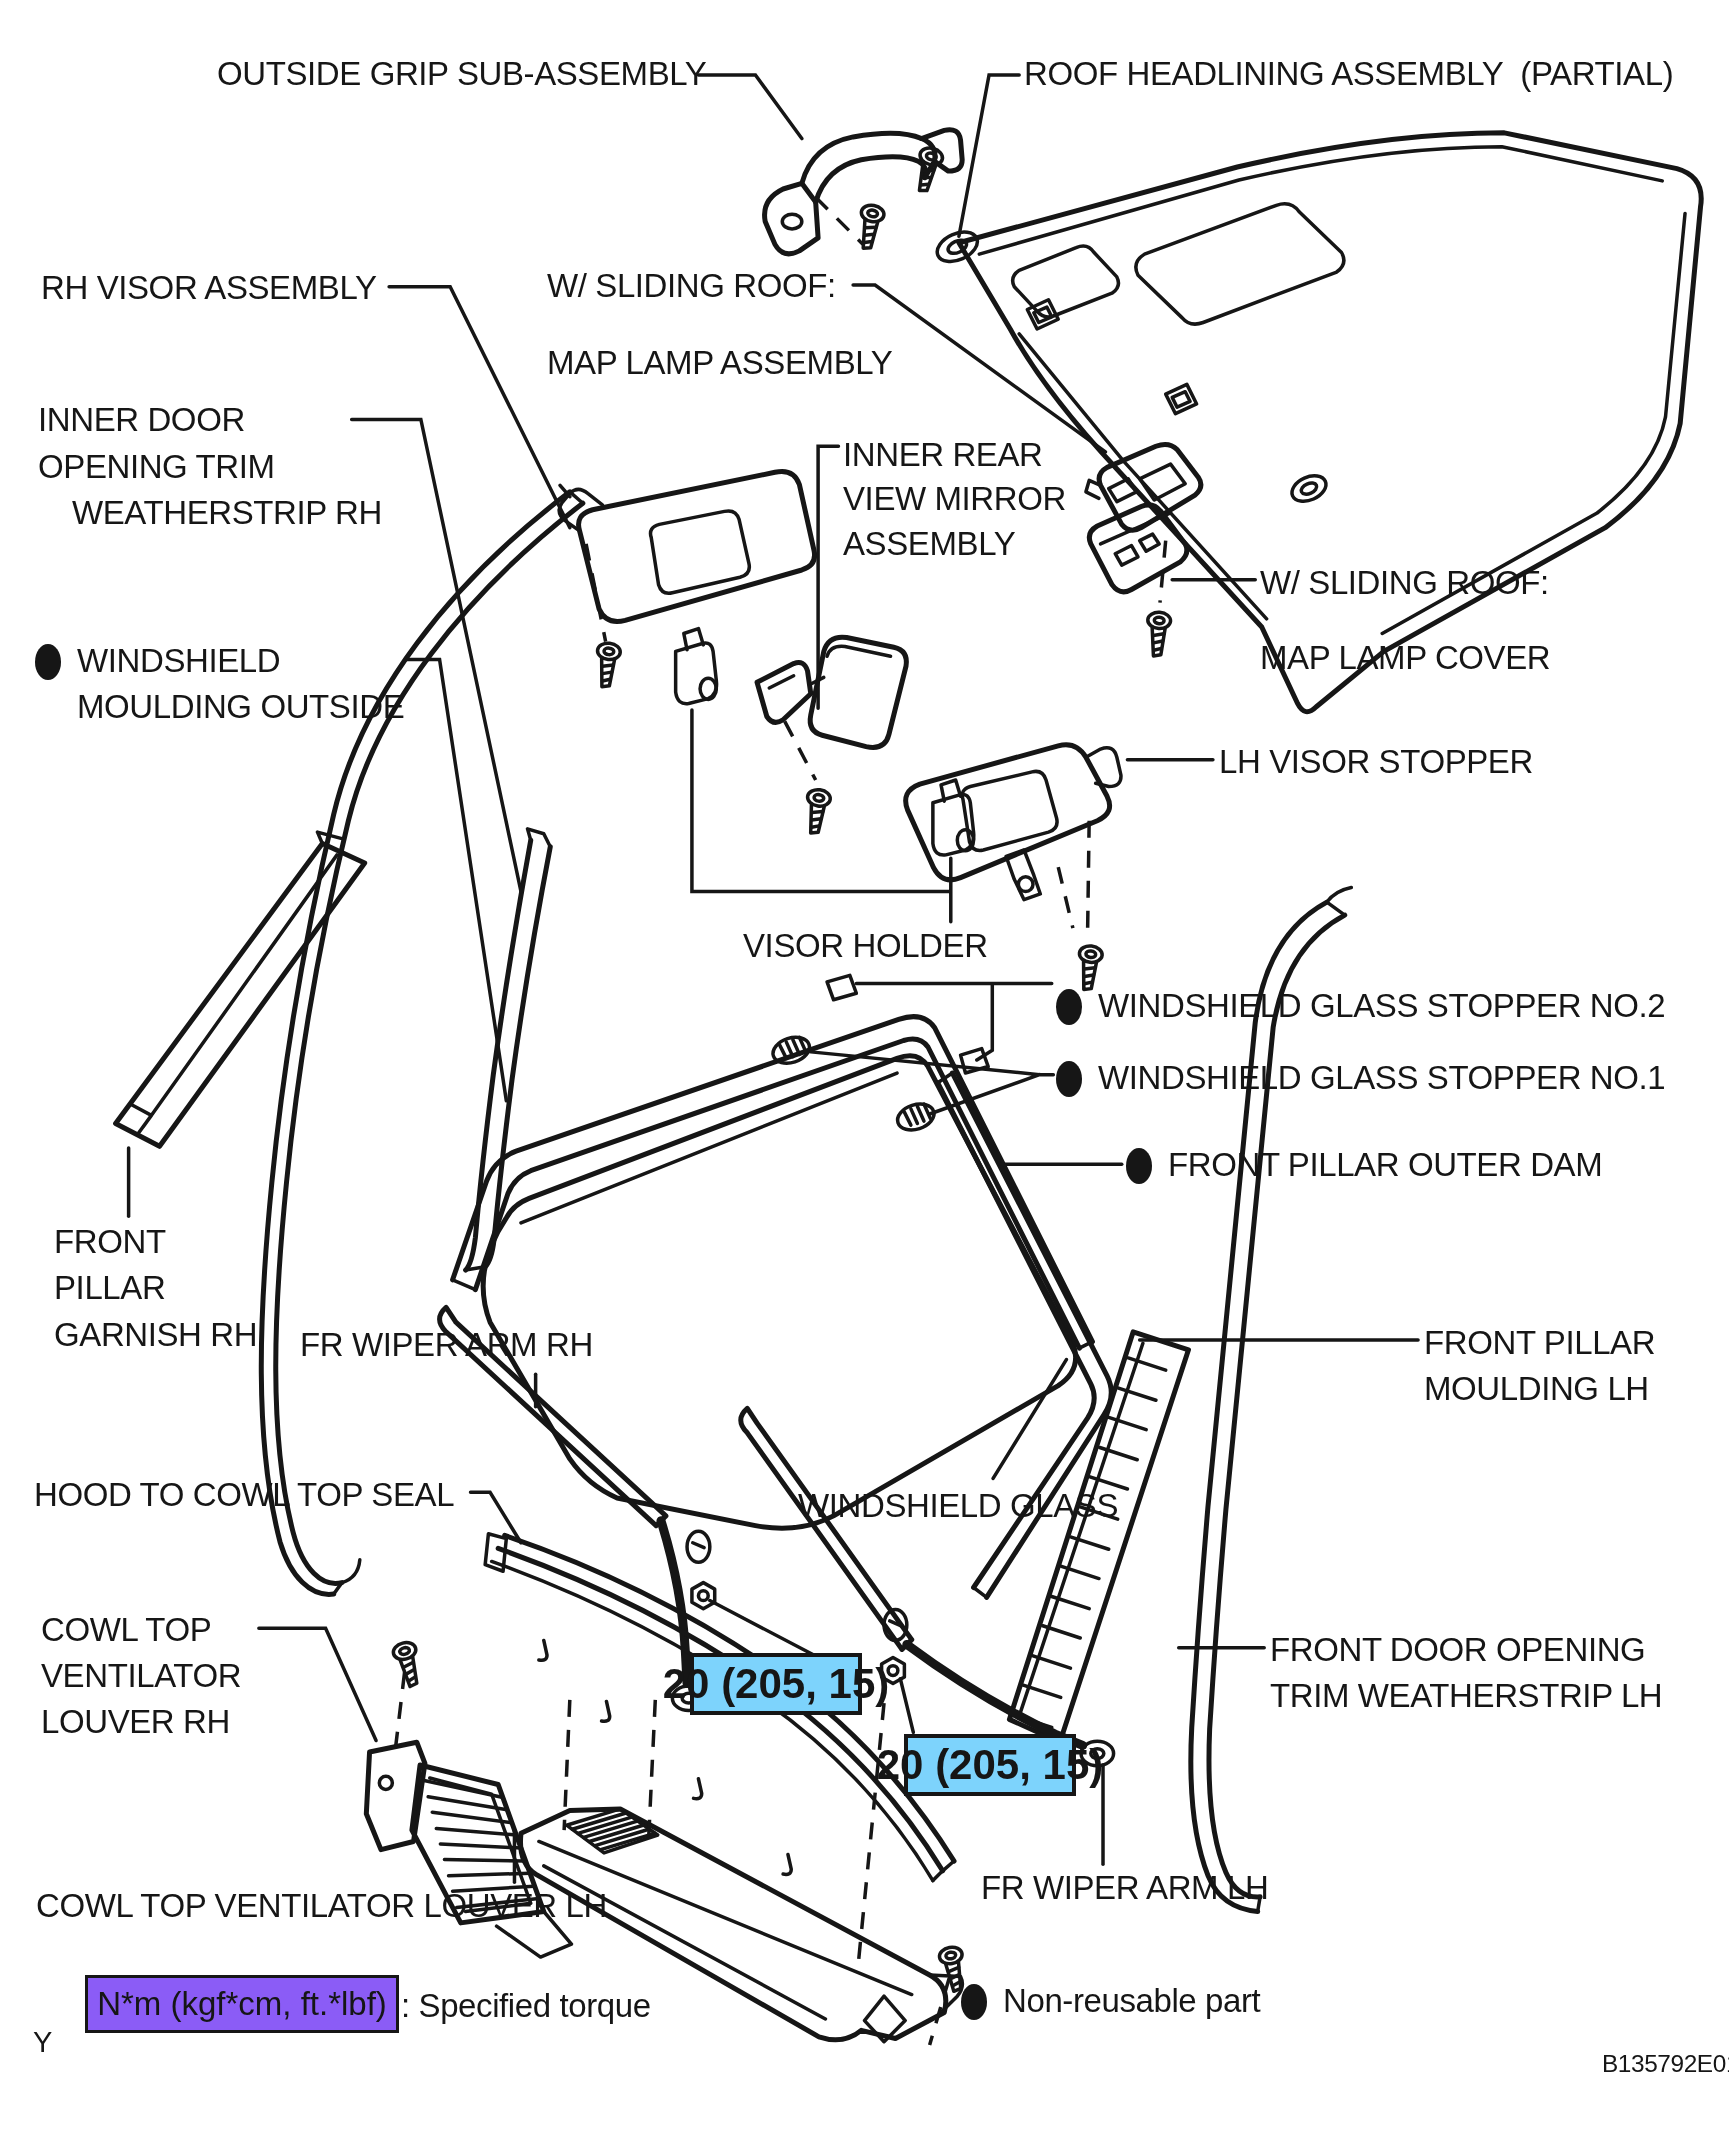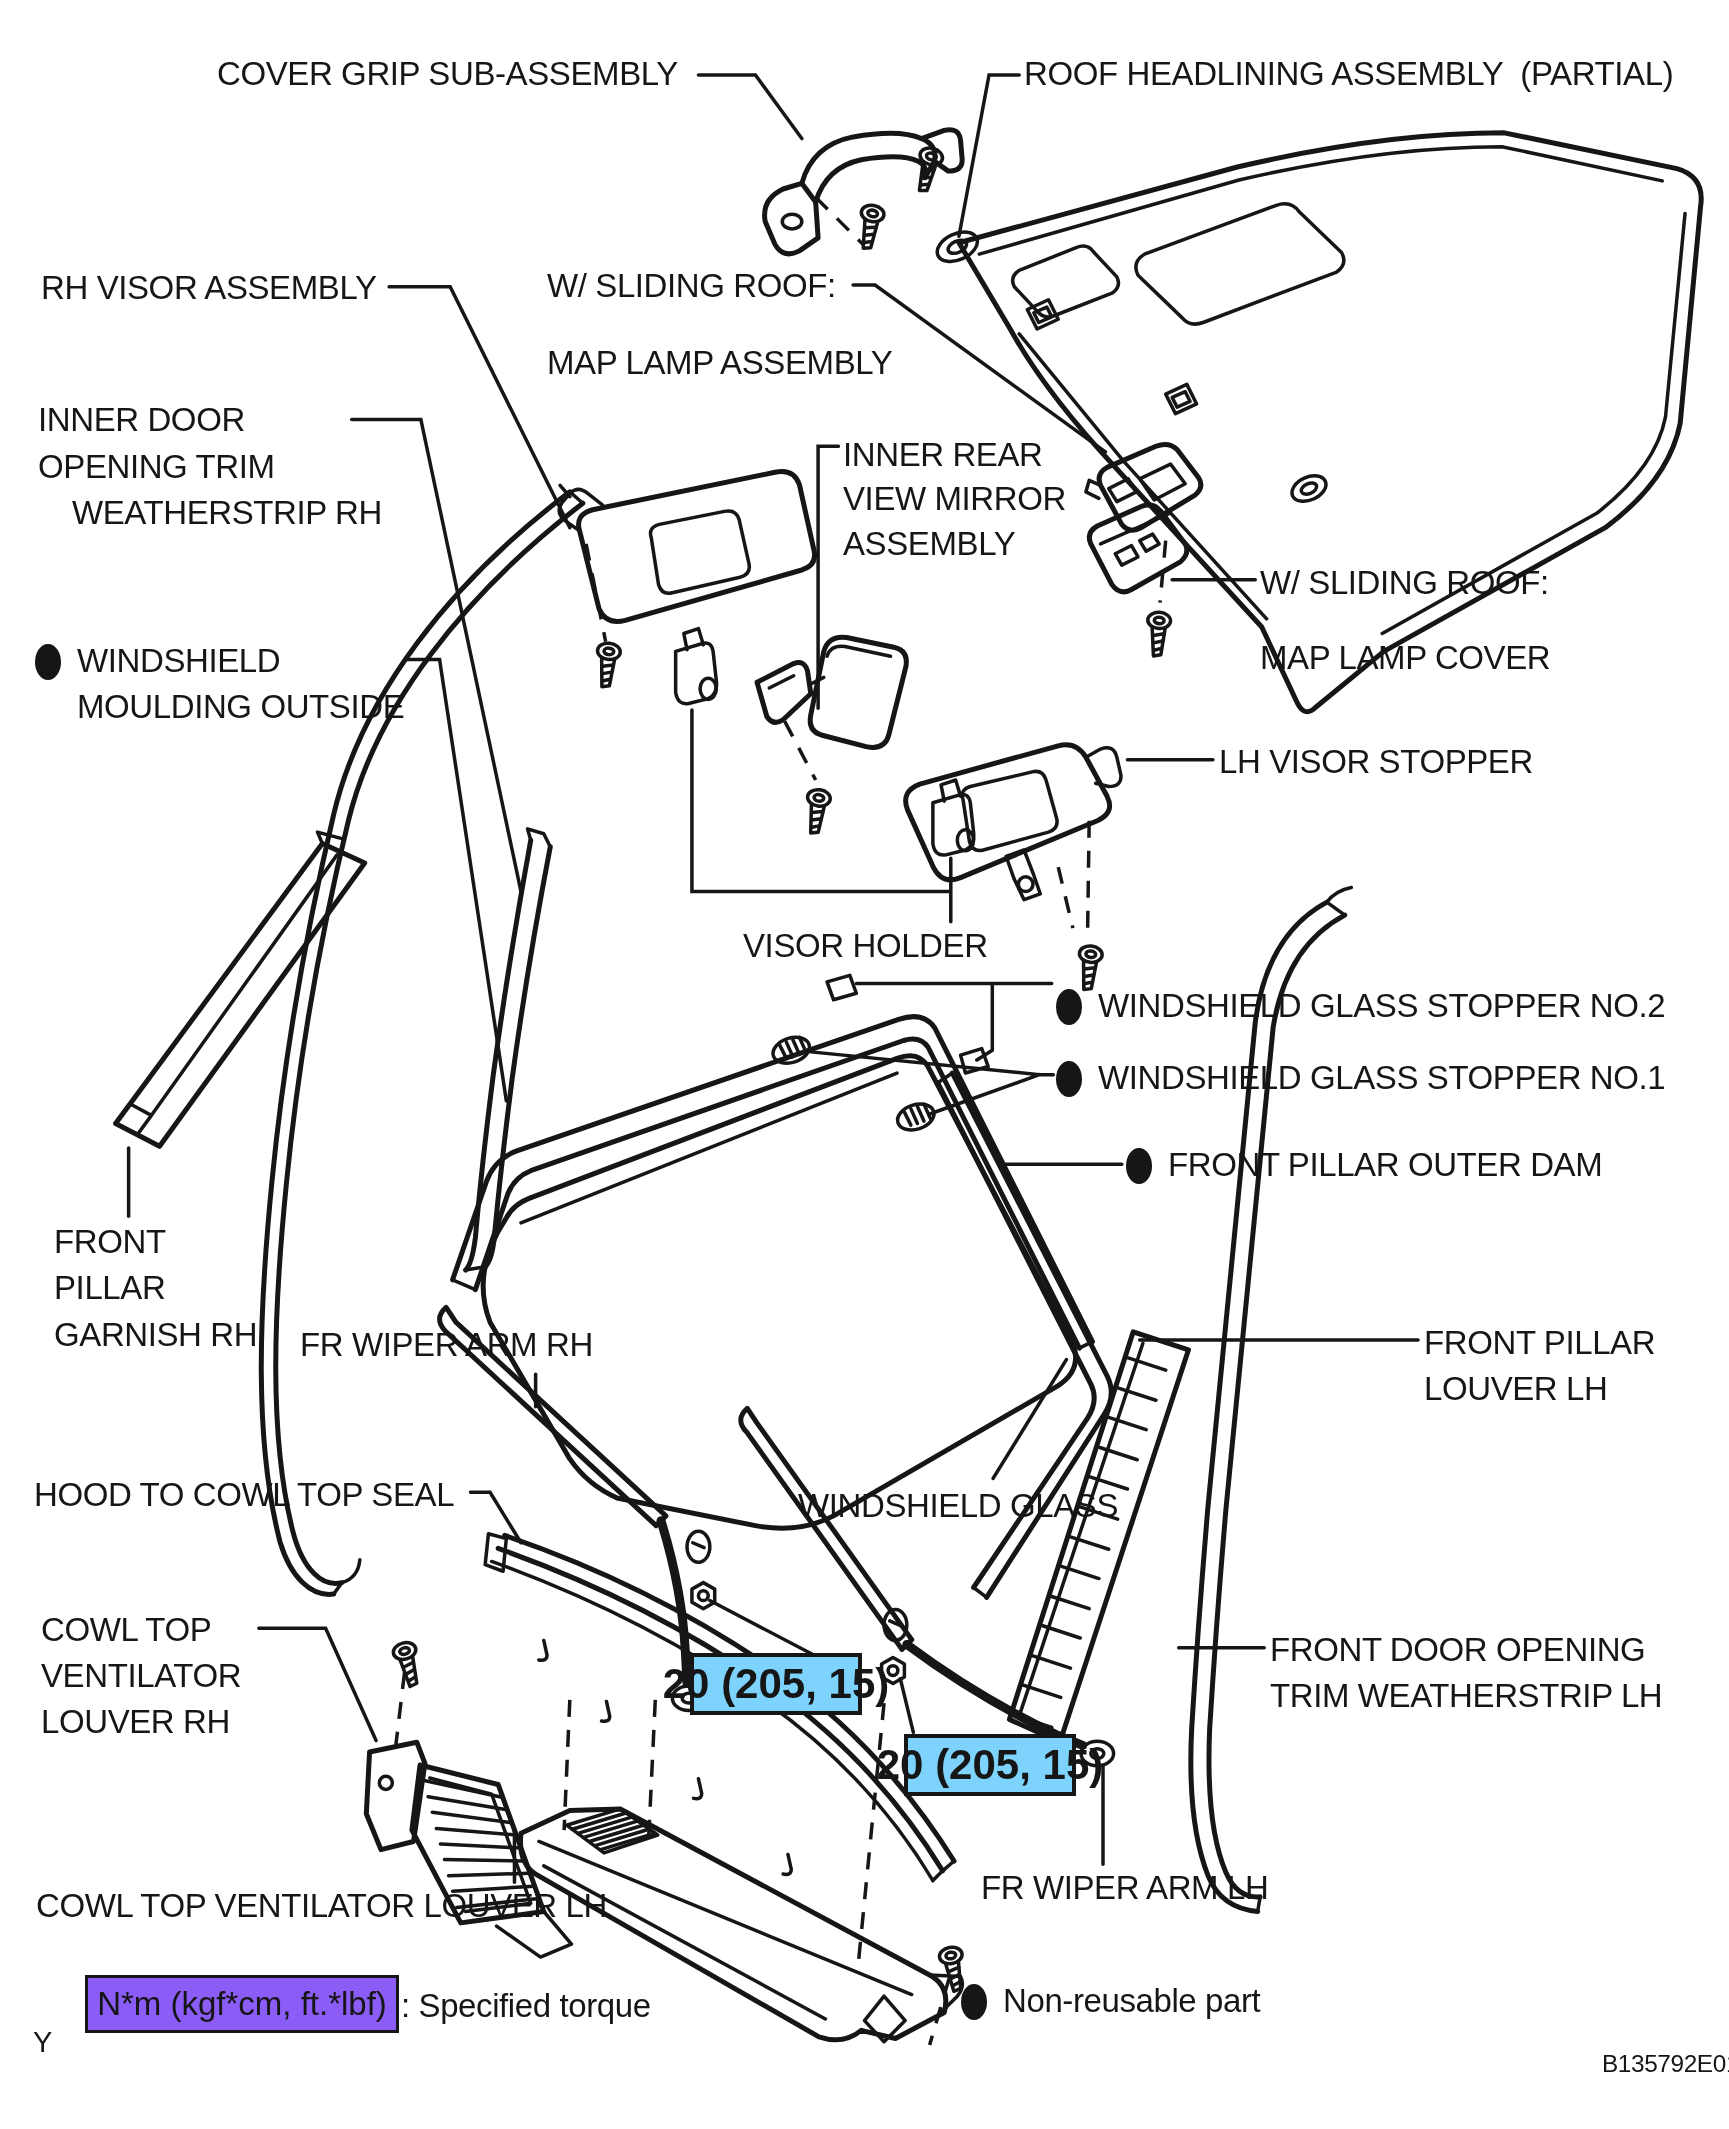--- a/index.html
+++ b/index.html
@@ -235,21 +235,21 @@
     <path class="lead" d="M318,2000 L400,2000 L462,2138"></path>
     <path class="lead" d="M1553,2024 L1448,2024"></path>
     <path class="lead" d="M872,1966 L998,2032"></path>
     <path class="lead" d="M1106,2062 L1122,2128"></path>
     <path class="lead" d="M632,2248 L632,2312"></path>
     <path class="lead" d="M1355,2168 L1355,2290"></path>
   </g>
 </svg>
 
 <div id="text-layer">
-      <div class="label" style="left: 217px; top: 55px;">COVER GRIP SUB-ASSEMBLY</div>
+      <div class="label" style="left: 217px; top: 55px;">OUTSIDE GRIP SUB-ASSEMBLY</div>
       <div class="label" style="left: 1024px; top: 55px;">ROOF HEADLINING ASSEMBLY  (PARTIAL)</div>
       <div class="label" style="left: 41px; top: 269px;">RH VISOR ASSEMBLY</div>
       <div class="label" style="left: 547px; top: 267px;">W/ SLIDING ROOF:</div>
       <div class="label" style="left: 547px; top: 344px;">MAP LAMP ASSEMBLY</div>
       <div class="label" style="left: 38px; top: 401px;">INNER DOOR</div>
       <div class="label" style="left: 38px; top: 448px;">OPENING TRIM</div>
       <div class="label" style="left: 38px; top: 494px; margin-left: 34px;">WEATHERSTRIP RH</div>
       <div class="label" style="left: 843px; top: 436px;">INNER REAR</div>
       <div class="label" style="left: 843px; top: 480px;">VIEW MIRROR</div>
       <div class="label" style="left: 843px; top: 525px;">ASSEMBLY</div>
@@ -260,21 +260,21 @@
       <div class="label" style="left: 1219px; top: 743px;">LH VISOR STOPPER</div>
       <div class="label" style="left: 743px; top: 927px;">VISOR HOLDER</div>
       <div class="label" style="left: 1098px; top: 967px; margin-top: 20px;">WINDSHIELD GLASS STOPPER NO.2<span class="bullet" style="left: -42px; top: 1.6px;"></span></div>
       <div class="label" style="left: 1098px; top: 1059px;">WINDSHIELD GLASS STOPPER NO.1<span class="bullet" style="left: -42px; top: 1.6px;"></span></div>
       <div class="label" style="left: 1168px; top: 1146px;">FRONT PILLAR OUTER DAM<span class="bullet" style="left: -42px; top: 1.6px;"></span></div>
       <div class="label" style="left: 54px; top: 1223px;">FRONT</div>
       <div class="label" style="left: 54px; top: 1269px;">PILLAR</div>
       <div class="label" style="left: 54px; top: 1316px;">GARNISH RH</div>
       <div class="label" style="left: 300px; top: 1326px;">FR WIPER ARM RH</div>
       <div class="label" style="left: 1424px; top: 1324px;">FRONT PILLAR</div>
-      <div class="label" style="left: 1424px; top: 1370px;">LOUVER LH</div>
+      <div class="label" style="left: 1424px; top: 1370px;">MOULDING LH</div>
       <div class="label" style="left: 34px; top: 1476px;">HOOD TO COWL TOP SEAL</div>
       <div class="label" style="left: 798px; top: 1487px;">WINDSHIELD GLASS</div>
       <div class="label" style="left: 41px; top: 1611px;">COWL TOP</div>
       <div class="label" style="left: 41px; top: 1657px;">VENTILATOR</div>
       <div class="label" style="left: 41px; top: 1703px;">LOUVER RH</div>
       <div class="label" style="left: 1270px; top: 1631px;">FRONT DOOR OPENING</div>
       <div class="label" style="left: 1270px; top: 1677px;">TRIM WEATHERSTRIP LH</div>
       <div class="label" style="left: 36px; top: 1887px;">COWL TOP VENTILATOR LOUVER LH</div>
       <div class="label" style="left: 981px; top: 1869px;">FR WIPER ARM LH</div>
       <div class="label" style="left: 401px; top: 1987px;">: Specified torque</div>

